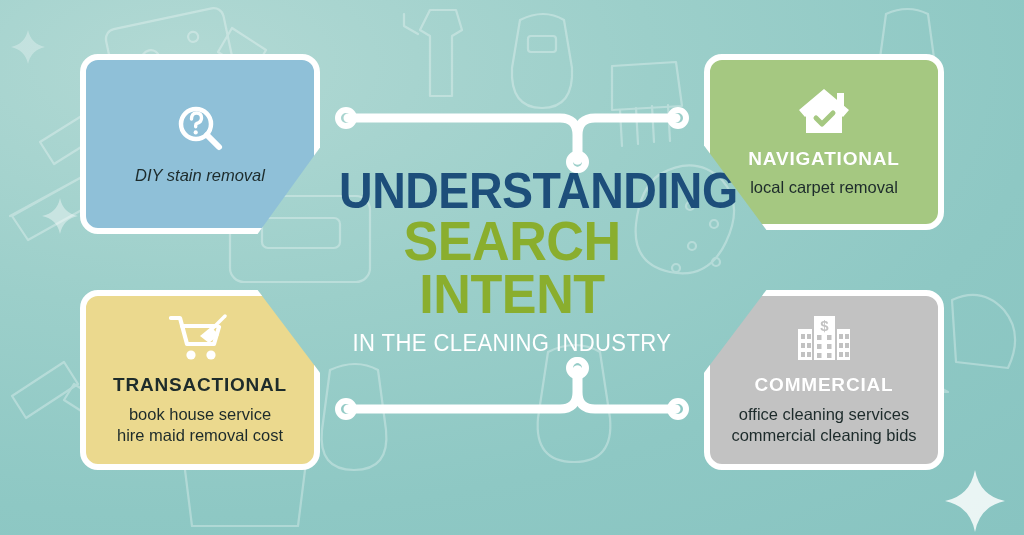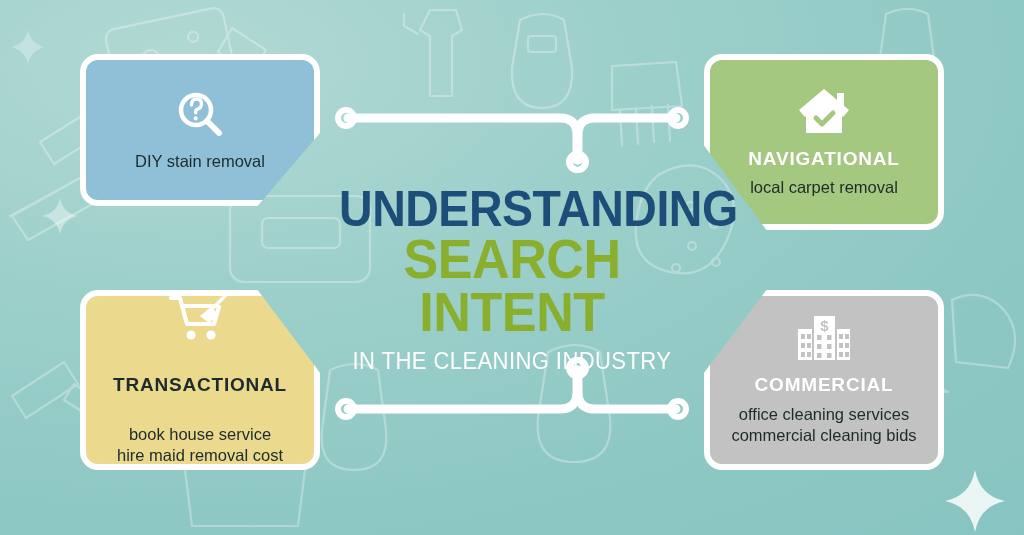--- a/index.html
+++ b/index.html
@@ -52,56 +52,56 @@
     margin-bottom: 6px;
   }
   .card-lines {
     font-size: 16.5px;
     color: #1d2b2b;
   }
   .card-lines div { white-space: nowrap; }
 
   
   #card-informational {
-    left: 80px; top: 54px; width: 240px; height: 152px;
+    left: 80px; top: 54px; width: 240px; height: 180px;
     background: #8fc0d8;
     border-radius: 18px;
     clip-path: polygon(0 0, 100% 0, 100% 52%, 74% 100%, 0 100%);
     border-radius: 18px;
+    font-style: italic;
   }
   
   #card-navigational {
     left: 704px; top: 54px; width: 240px; height: 176px;
     background: #a5c881;
     border-radius: 18px;
     clip-path: polygon(0 0, 100% 0, 100% 100%, 26% 100%, 0 52%);
   }
   
   #card-transactional {
     left: 80px; top: 290px; width: 240px; height: 180px;
     background: #ebd98e;
     border-radius: 18px;
     clip-path: polygon(0 0, 74% 0, 100% 46%, 100% 100%, 0 100%);
-    gap: 20px;
   }
   
   #card-commercial {
     left: 704px; top: 290px; width: 240px; height: 180px;
     background: #c2c2c2;
     border-radius: 18px;
     clip-path: polygon(26% 0, 100% 0, 100% 100%, 0 100%, 0 46%);
   }
 
   .title-white { color: #ffffff; text-shadow: 0 0 1px rgba(0,0,0,.05); }
   .title-dark  { color: #1d2b2b; }
 
   
   #headline {
     position: absolute;
-    left: 326px; top: 186px; width: 372px;
+    left: 326px; top: 168px; width: 372px;
     text-align: center;
     user-select: none;
   }
   #headline .l1, #headline .l2 {
     font-family: "Liberation Sans Narrow", "Liberation Sans", sans-serif;
     font-weight: bold;
     font-size: 50px;
     line-height: .94;
     letter-spacing: -0.5px;
     transform: scaleX(.93);

